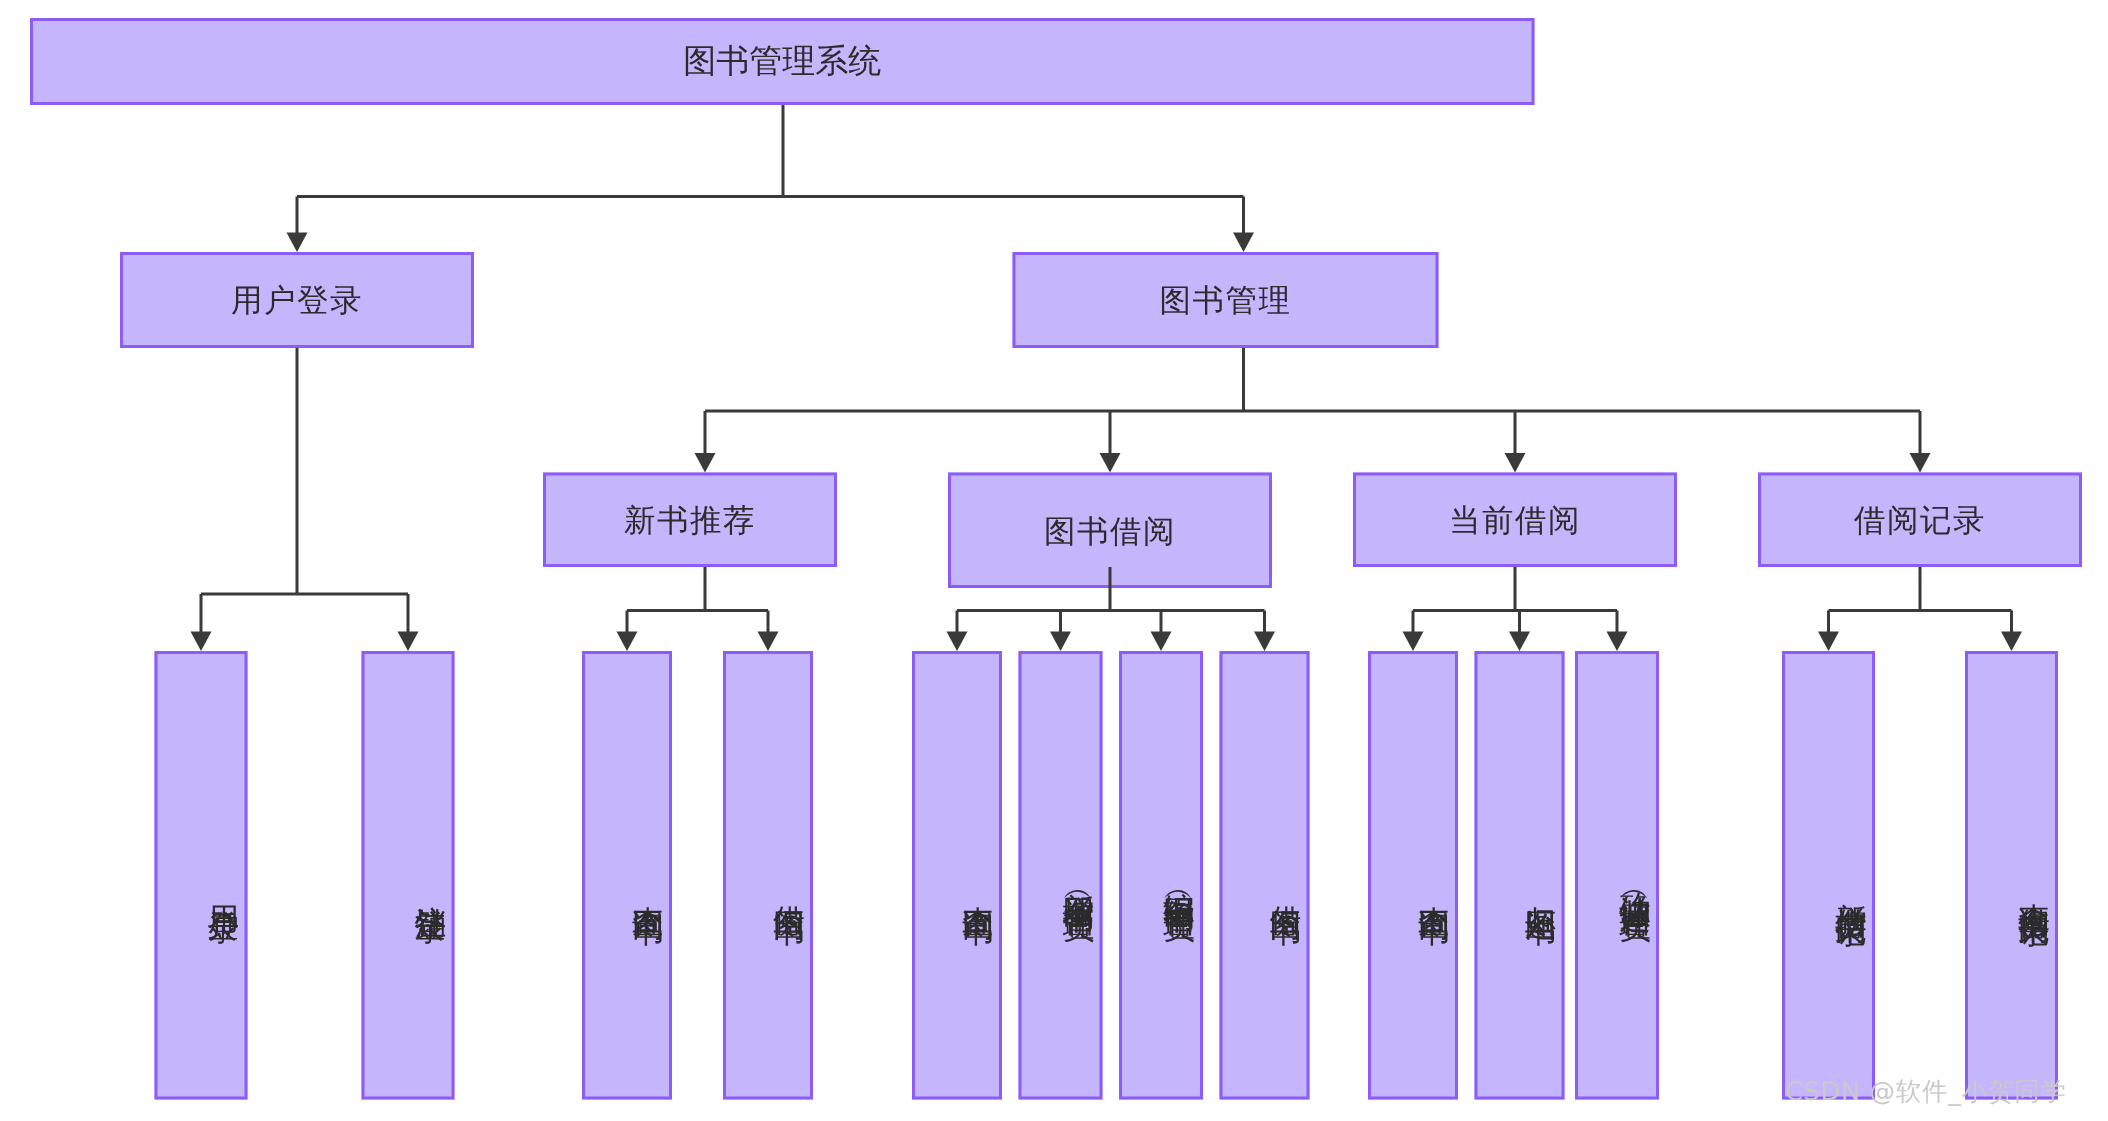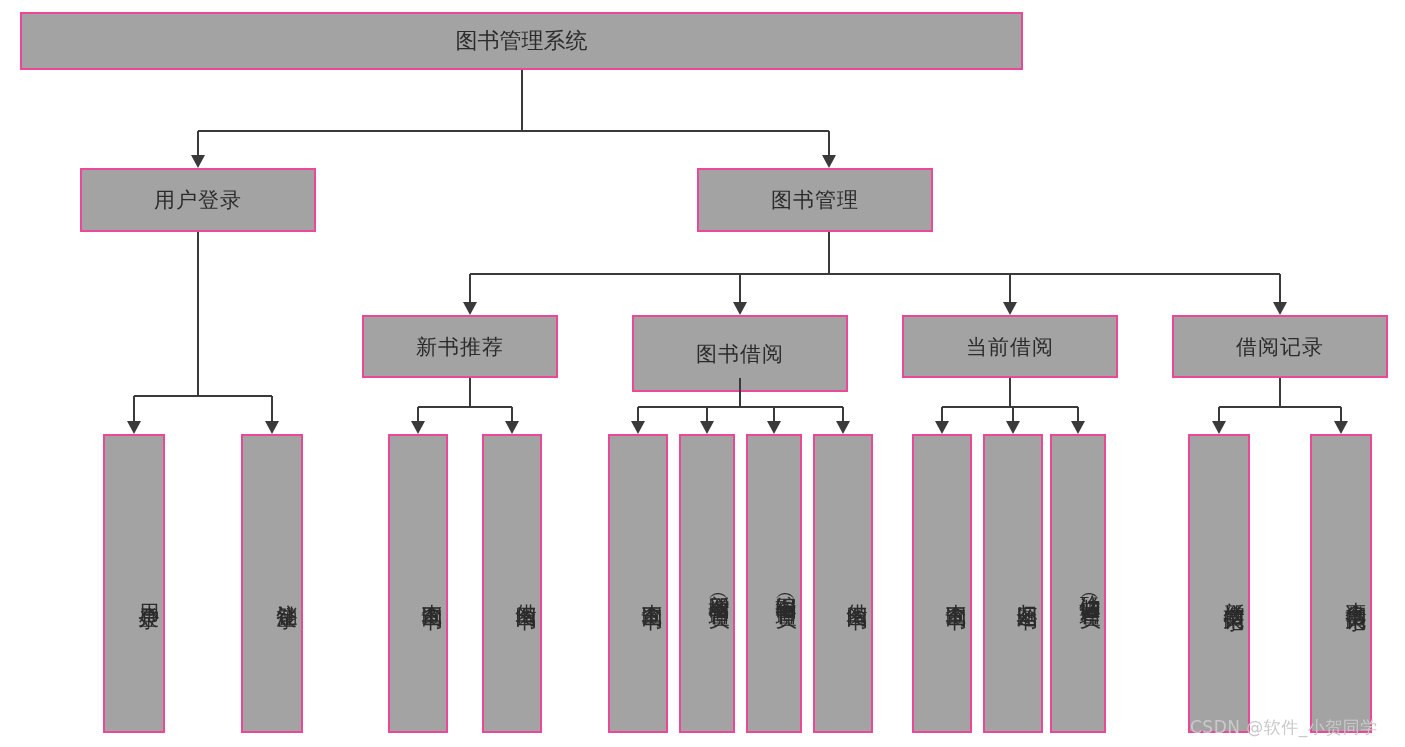--- a/index.html
+++ b/index.html
@@ -8,22 +8,22 @@
     background:#ffffff;
     font-family:"DejaVu Sans","Liberation Sans",sans-serif;
     overflow:hidden;
   }
   #canvas{position:relative;width:1405px;height:747px;}
 
   
   .node{
     position:absolute;
     box-sizing:border-box;
-    background:#a3a3a3;
-    border:2px solid #ec4899;
+    background:#c4b5fd;
+    border:2px solid #8b5cf6;
     display:flex;
     align-items:center;
     justify-content:center;
     color:#2b2b2b;
   }
   .node.horiz{font-size:21px;letter-spacing:1px;}
   .node.root{font-size:22px;}
   .node.vert{
     writing-mode:vertical-rl;
     text-orientation:upright;
@@ -61,21 +61,21 @@
 
 <div id="canvas">
 
   <div class="node root" id="n-root" style="left: 20px; top: 12px; width: 1003px; height: 58px;">
     <span>图书管理系统</span>
   </div>
 
   <div class="node horiz" id="n-l2-0" style="left: 80px; top: 168px; width: 236px; height: 64px;">
     <span>用户登录</span>
   </div>
-  <div class="node horiz" id="n-l2-1" style="left: 697px; top: 168px; width: 236px; height: 64px; align-items: center;">
+  <div class="node horiz" id="n-l2-1" style="left: 675px; top: 168px; width: 284px; height: 64px; align-items: center;">
     <span>图书管理</span>
   </div>
 
   <div class="node horiz" id="n-l3-0" style="left: 362px; top: 315px; width: 196px; height: 63px;">
     <span>新书推荐</span>
   </div>
   <div class="node horiz" id="n-l3-1" style="left: 632px; top: 315px; width: 216px; height: 77px;">
     <span>图书借阅</span>
   </div>
   <div class="node horiz" id="n-l3-2" style="left: 902px; top: 315px; width: 216px; height: 63px;">

